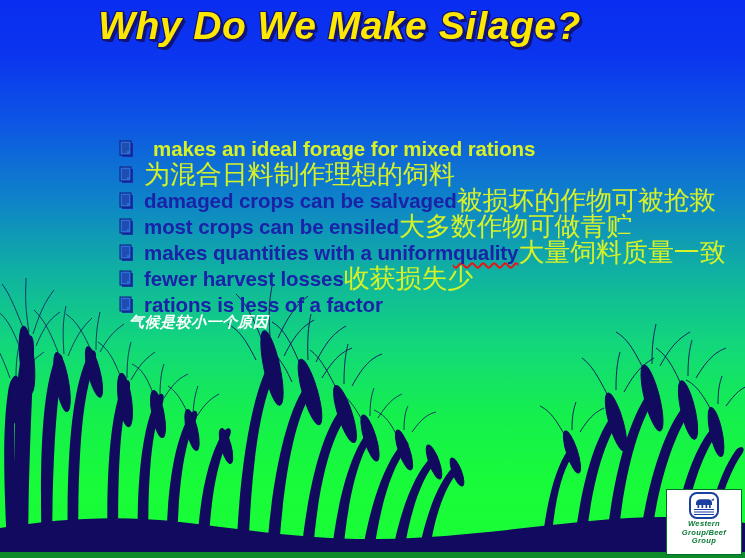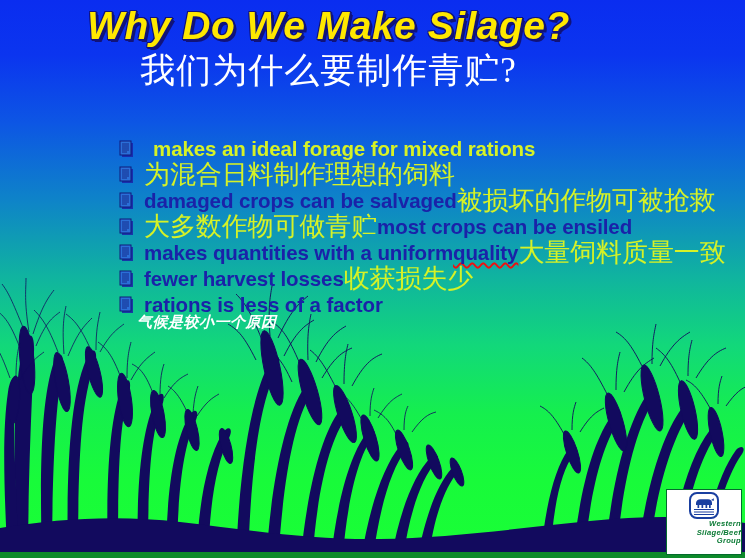--- a/index.html
+++ b/index.html
@@ -21,21 +21,21 @@
         #15ef4e 74%,
         #18fb3a 86%,
         #19ff35 100%);
   }
 
   
   #scenery{position:absolute;left:0;top:0;width:745px;height:558px;pointer-events:none;}
 
   
   #title-block{
-    position:absolute;left:1px;top:0;width:655px;text-align:center;
+    position:absolute;left:12px;top:0;width:655px;text-align:center;
   }
   #main-title{
     font-size:39px;font-weight:bold;font-style:italic;
     color:#ffe800;
     letter-spacing:0.5px;
     line-height:46px;
     margin:3px 0 0 0;
     text-shadow:
        2px 2px 0 #11137a,
        2px 0px 0 #11137a,
@@ -81,33 +81,33 @@
   .t-cn{color:#d6f226;font-weight:bold;}
   .lead-pad{padding-left:9px;}
   .cn-serif{font-family:"Liberation Serif","DejaVu Serif",serif;font-weight:normal;font-size:26px;}
 
   .spell{
     text-decoration: underline wavy #ee1111;
     text-decoration-skip-ink:none;
   }
 
   #tail-cn{
-    position:absolute;left:137px;top:313px;
+    position:absolute;left:129px;top:313px;
     color:#ffffff;font-style:italic;font-weight:bold;
     font-size:15px;letter-spacing:0.5px;
     white-space:nowrap;
   }
 
   
   #logo{
     position:absolute;left:666px;top:489px;
     width:76px;height:66px;
     background:#ffffff;
     border:1px solid #046b2d;
-    text-align:right;
+    text-align:center;
     padding-top:2px;
   }
   #logo-badge{margin:0 auto;display:block;}
   #logo-text{
     font-size:7.6px;font-weight:bold;font-style:italic;
     color:#0a7a34;line-height:8.6px;
     letter-spacing:0.3px;margin-top:1px;
     white-space:nowrap;
   }
 </style>
@@ -220,21 +220,20 @@
       </g>
     </g>
 
     <path d="M0,566 L0,528 C60,518 120,515 180,522 C250,530 310,540 380,539 C450,538 520,528 590,521 C650,515 700,516 745,523 L745,566 Z" fill="#120a5e"></path>
 
     <rect x="0" y="552" width="745" height="6" fill="#0d8a2a"></rect>
   </svg>
 
   <div id="title-block">
     <div id="main-title">Why Do We Make Silage?</div>
-    <div id="sub-title">我们为什么要制作青贮?</div>
   </div>
 
   <div id="bullet-list">
 
     <div class="bullet-row">
       <span class="bullet-icon">
         <svg width="20" height="20" viewBox="0 0 20 20" xmlns="http://www.w3.org/2000/svg">
           <rect x="4" y="5" width="11" height="14" fill="#1a22a8" opacity="0.85"></rect>
           <rect x="2" y="3" width="11" height="14" fill="#2a6fd8" stroke="#101a7a" stroke-width="1"></rect>
           <g stroke="#101a7a" stroke-width="0.8">
@@ -275,22 +274,22 @@
     <div class="bullet-row">
       <span class="bullet-icon">
         <svg width="20" height="20" viewBox="0 0 20 20" xmlns="http://www.w3.org/2000/svg">
           <rect x="4" y="5" width="11" height="14" fill="#1a22a8" opacity="0.85"></rect>
           <rect x="2" y="3" width="11" height="14" fill="#2a6fd8" stroke="#101a7a" stroke-width="1"></rect>
           <g stroke="#101a7a" stroke-width="0.8">
             <path d="M4,6 h7 M4,8 h7 M4,10 h7 M4,12 h7 M4,14 h5"></path>
           </g>
         </svg>
       </span>
+      <span class="bullet-text t-navy">most crops can be ensiled</span>
       <span class="bullet-text t-cn cn-serif">大多数作物可做青贮</span>
-      <span class="bullet-text t-navy">most crops can be ensiled</span>
     </div>
 
     <div class="bullet-row">
       <span class="bullet-icon">
         <svg width="20" height="20" viewBox="0 0 20 20" xmlns="http://www.w3.org/2000/svg">
           <rect x="4" y="5" width="11" height="14" fill="#1a22a8" opacity="0.85"></rect>
           <rect x="2" y="3" width="11" height="14" fill="#2a6fd8" stroke="#101a7a" stroke-width="1"></rect>
           <g stroke="#101a7a" stroke-width="0.8">
             <path d="M4,6 h7 M4,8 h7 M4,10 h7 M4,12 h7 M4,14 h5"></path>
           </g>
@@ -341,18 +340,18 @@
       <rect x="12.5" y="13" width="1.7" height="3" fill="#1a3fa0"></rect>
       <rect x="16.5" y="13" width="1.7" height="3" fill="#1a3fa0"></rect>
       <rect x="20" y="13" width="1.7" height="3" fill="#1a3fa0"></rect>
 
       <g stroke="#1a3fa0" stroke-width="1.1">
         <path d="M5,17.5 h20 M5,20 h20 M5,22.5 h20"></path>
       </g>
     </svg>
     <div id="logo-text">
       <div>Western</div>
-      <div>Silage/Beef</div>
+      <div>Group/Beef</div>
       <div>Group</div>
     </div>
   </div>
 
 </div>
 
 </body></html>

